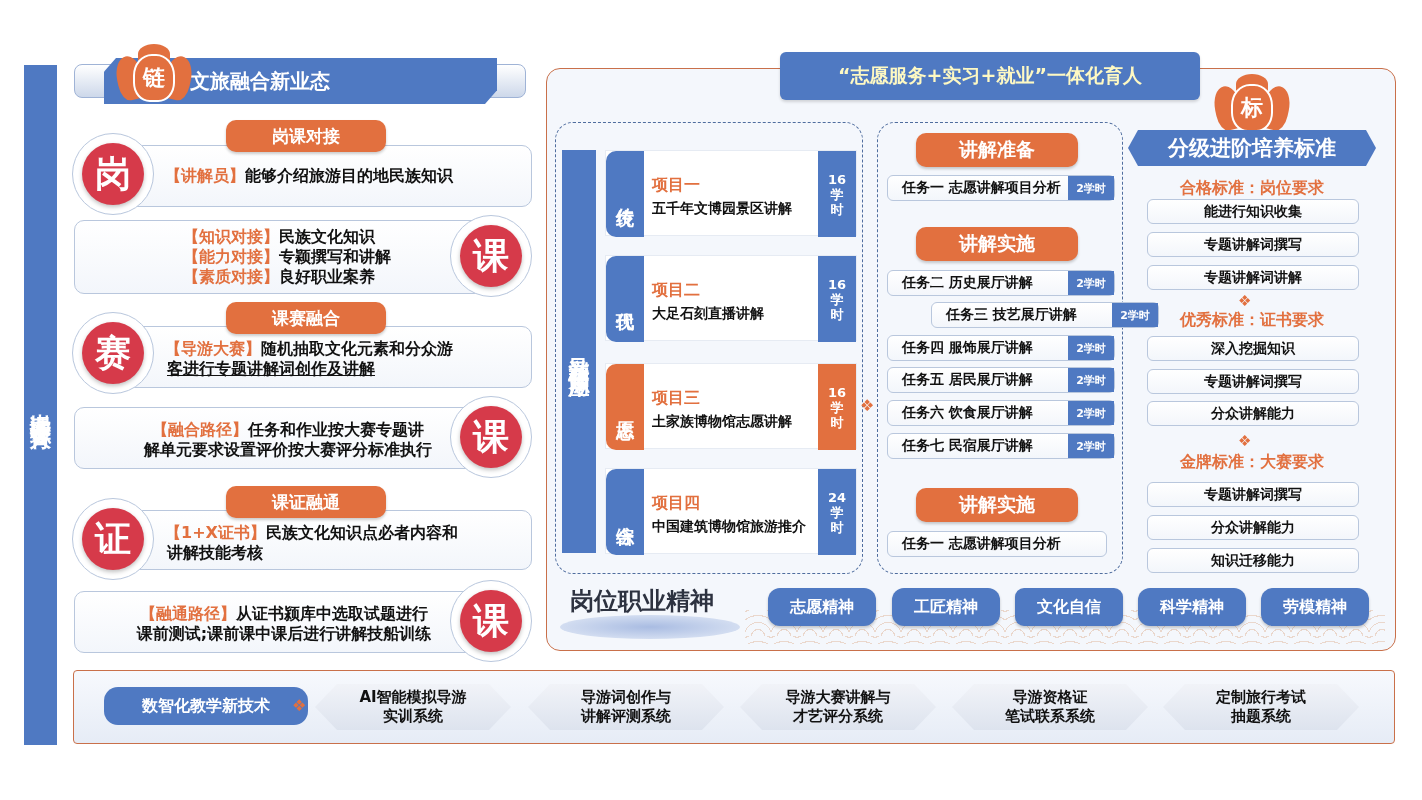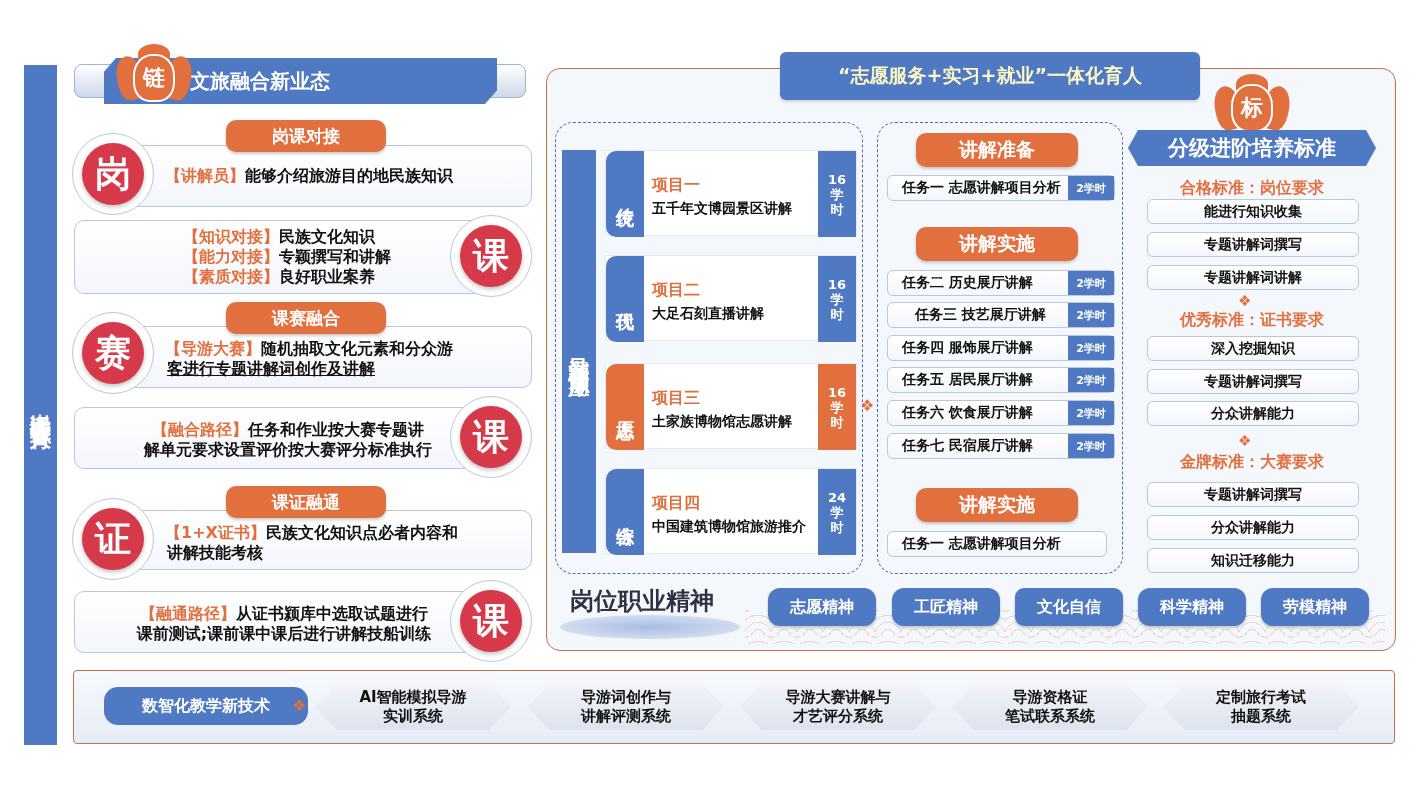--- a/index.html
+++ b/index.html
@@ -215,21 +215,21 @@
 <div class="abs task" style="left:887px;top:175px;">
   <span class="tt">任务一 志愿讲解项目分析</span>
     <span class="th">2学时</span>
 </div>
 
 <div class="abs opill" style="left:916px;top:227px;width:162px;height:34px;font-size:19px;">讲解实施</div>
 <div class="abs task" style="left:887px;top:270px;">
     <span class="tt">任务二 历史展厅讲解</span>
     <span class="th">2学时</span>
   </div>
-<div class="abs task" style="left:887px;top:302px;padding-left:13px;">
+<div class="abs task" style="left:931px;top:302px;">
     <span class="tt">任务三 技艺展厅讲解</span>
     <span class="th">2学时</span>
   </div>
 <div class="abs task" style="left:887px;top:335px;">
     <span class="tt">任务四 服饰展厅讲解</span>
     <span class="th">2学时</span>
   </div>
 <div class="abs task" style="left:887px;top:367px;">
     <span class="tt">任务五 居民展厅讲解</span>
     <span class="th">2学时</span>

